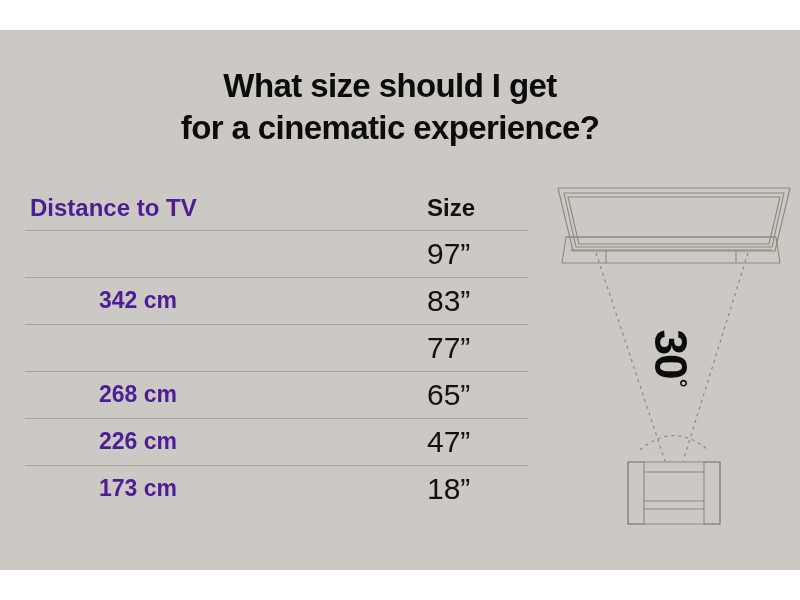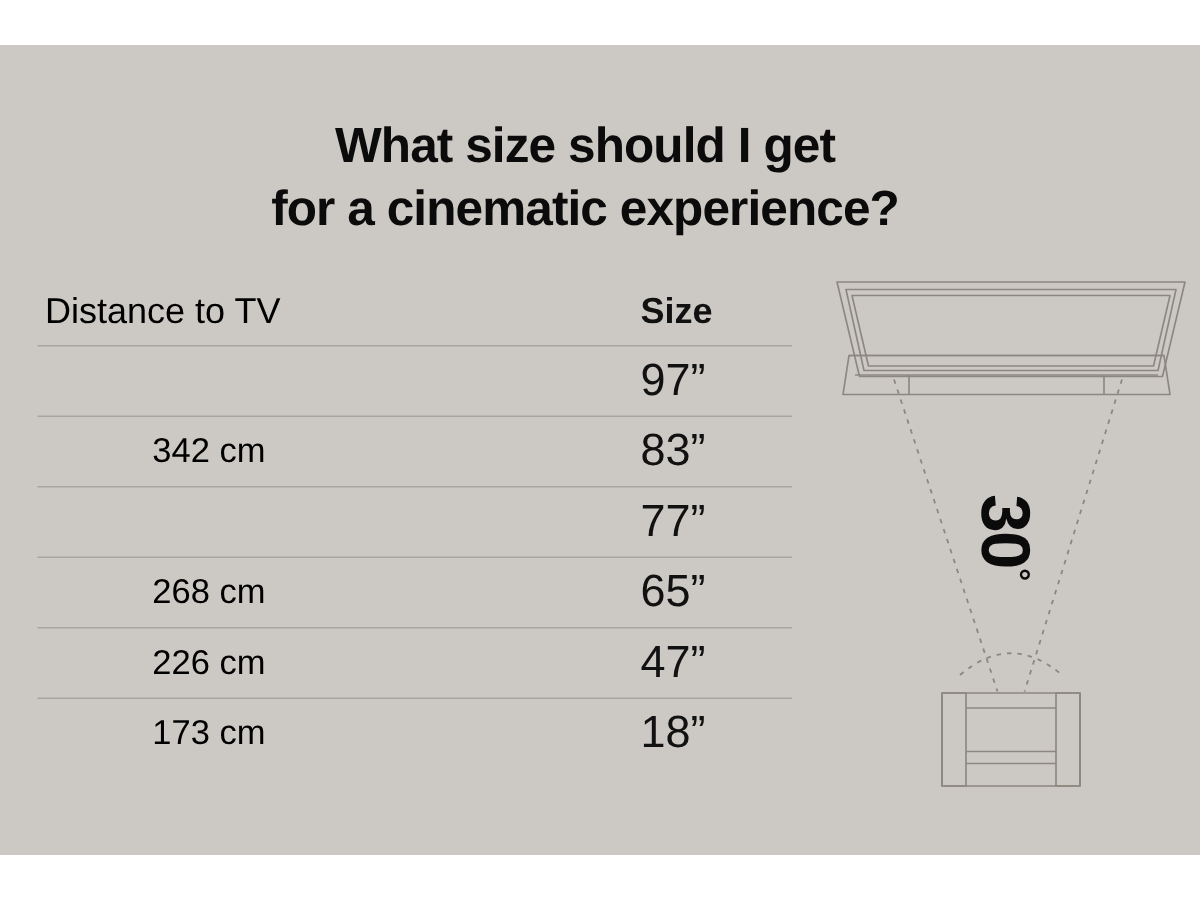--- a/index.html
+++ b/index.html
@@ -21,21 +21,21 @@
     width: 800px;
     height: 540px;
     background: #ccc9c4;
     overflow: hidden;
   }
 
   
   #title-block {
     position: absolute;
     left: 0;
-    top: 46px;
+    top: 35px;
     width: 780px;
     text-align: center;
   }
   .title-line {
     font-size: 33px;
     font-weight: bold;
     color: #0b0b0b;
     letter-spacing: -0.6px;
     line-height: 42px;
     white-space: nowrap;
@@ -67,22 +67,23 @@
   .cell-distance {
     position: absolute;
     left: 0;
     width: 152px;
     top: 0;
     height: 100%;
     display: flex;
     align-items: center;
     justify-content: flex-end;
     font-size: 23px;
-    color: #000000;
-    white-space: nowrap;
+    color: #4c1d95;
+    white-space: nowrap;
+    font-weight: bold;
   }
   .cell-size {
     position: absolute;
     left: 402px;
     top: 0;
     height: 100%;
     display: flex;
     align-items: center;
     font-size: 30px;
     color: #111111;

